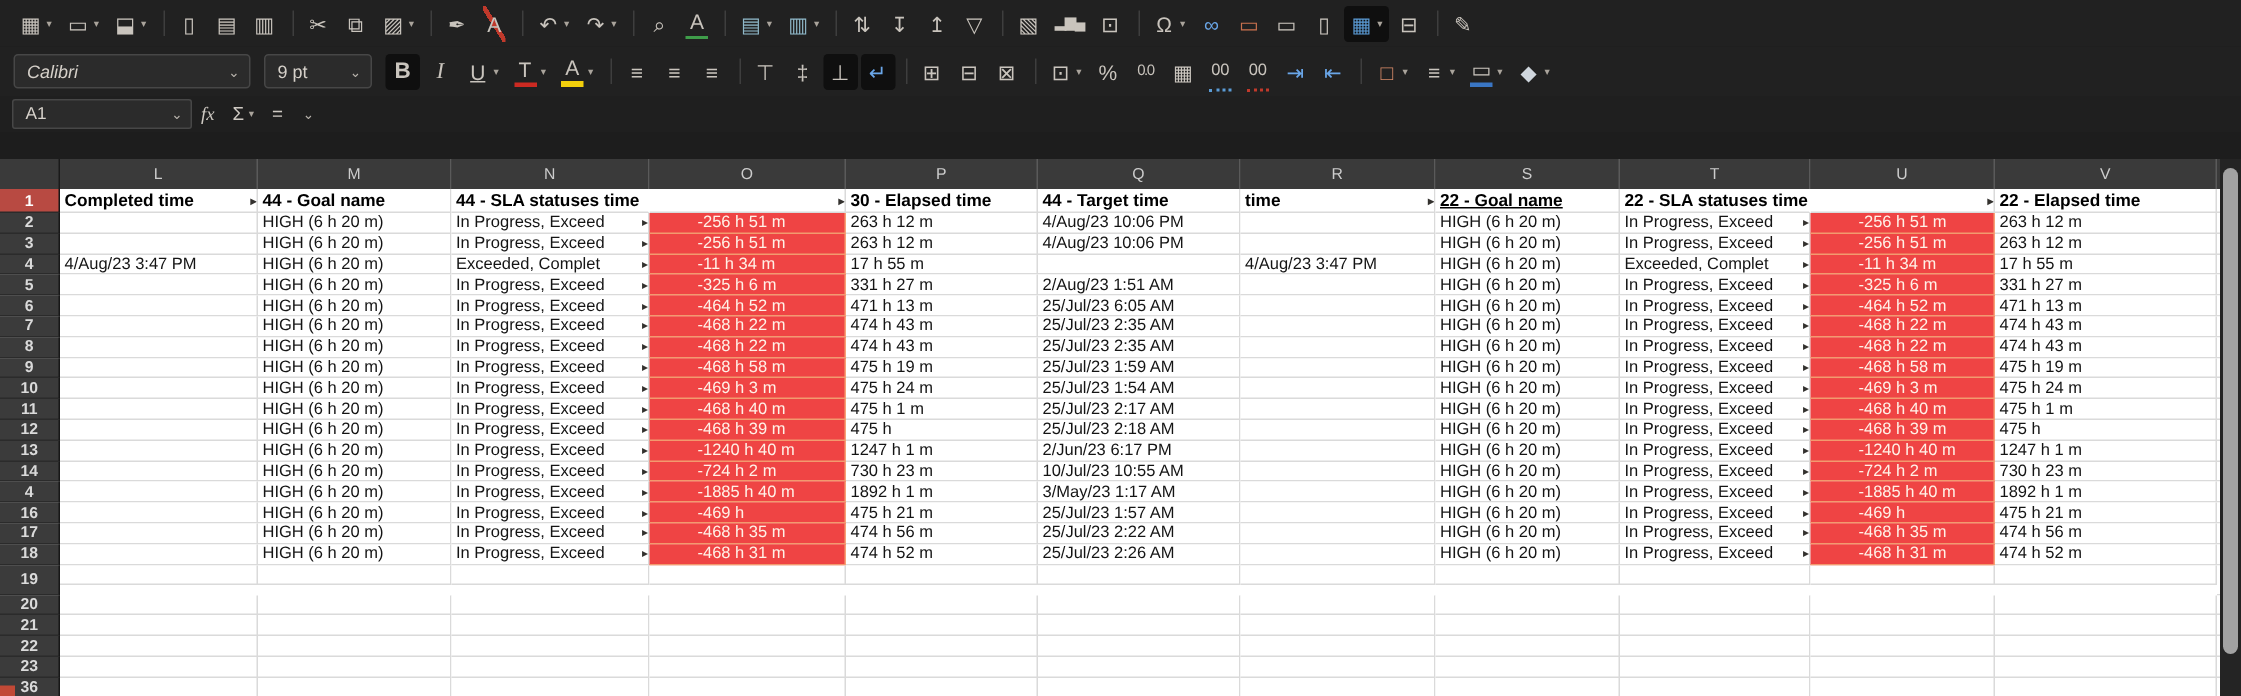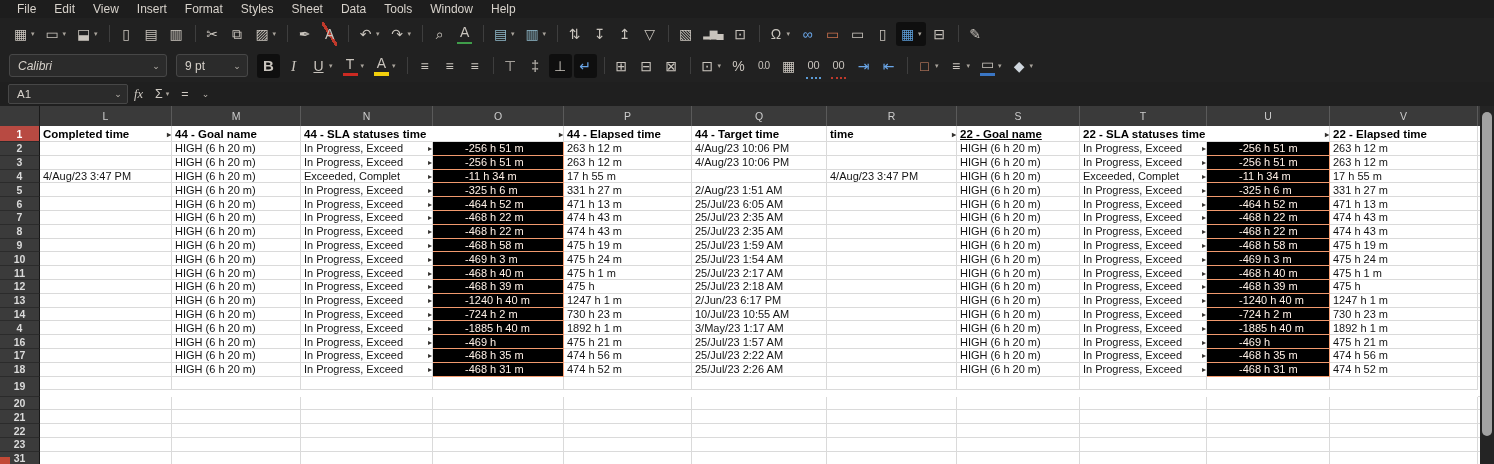--- a/index.html
+++ b/index.html
@@ -59,46 +59,33 @@
            display:flex; align-items:center; justify-content:center; background:#3a3a3a; }
   .grow { display:flex; }
   .rh { width:40px; flex:none; background:#3b3b3b; color:#dadada; font-size:10.5px; font-weight:bold;
         display:flex; align-items:center; justify-content:center;
         border-bottom:1px solid #2b2b2b; border-right:1px solid #171717; }
   .rh.sel { background:#b84a42; color:#ffffff; }
   .cell { flex:none; border-right:1px solid #dadada; border-bottom:1px solid #dadada;
           font-size:11px; color:#141414; padding-left:3px; white-space:nowrap; overflow:hidden;
           position:relative; display:flex; align-items:center; background:#fff; }
   .cell.hdr { font-weight:bold; font-size:11.5px; color:#000; }
-  .cell.orange { background:#000000; color:#fff1e7; border-right-color:#f8a276; border-bottom-color:#f29a6e;padding-left:32px; }
+  .cell.orange { background:#ef4444; color:#fff1e7; border-right-color:#f8a276; border-bottom-color:#f29a6e;padding-left:32px; }
   .cell.spill { overflow:visible; z-index:2; border-right-color:transparent; }
   .mark { position:absolute; right:0; top:50%; transform:translateY(-50%); font-size:8px; color:#33312e; z-index:3; }
   .sliver { flex:none; width:2px; border-bottom:1px solid #dadada; background:#fff; }
 
   .vscroll { position:absolute; right:0; top:106px; width:14px; height:358px; background:#242424; }
   .vthumb { position:absolute; left:2px; width:10px; top:6px; height:324px; background:#a2a2a2; border-radius:5px; }
   .blr { position:absolute; left:0; bottom:0; width:10px; height:7px; background:#c24936; }
 </style>
 </head>
 <body>
 
 <div class="app">
-  <div class="menubar" id="menubar">
-      <span class="menu-item">File</span>
-      <span class="menu-item">Edit</span>
-      <span class="menu-item">View</span>
-      <span class="menu-item">Insert</span>
-      <span class="menu-item">Format</span>
-      <span class="menu-item">Styles</span>
-      <span class="menu-item">Sheet</span>
-      <span class="menu-item">Data</span>
-      <span class="menu-item">Tools</span>
-      <span class="menu-item">Window</span>
-      <span class="menu-item">Help</span>
-    </div>
 
   <div class="toolbar" id="toolbar1">
       <span class="tbtn">
         <span class="g">▦</span>
         <span class="caret">▾</span>
       </span>
       <span class="tbtn">
         <span class="g">▭</span>
         <span class="caret">▾</span>
       </span>
@@ -358,21 +345,21 @@
           <span class="t">44 - Goal name</span>
         </div>
         <div class="cell hdr spill" style="width: 132px; height: 16px;">
           <span class="t">44 - SLA statuses time</span>
         </div>
         <div class="cell hdr" style="width: 131px; height: 16px;">
           <span class="t"></span>
           <span class="mark">▸</span>
         </div>
         <div class="cell hdr" style="width: 128px; height: 16px;">
-          <span class="t">44 - Elapsed time</span>
+          <span class="t">30 - Elapsed time</span>
         </div>
         <div class="cell hdr" style="width: 135px; height: 16px;">
           <span class="t">44 - Target time</span>
         </div>
         <div class="cell hdr" style="width: 130px; height: 16px;">
           <span class="t">time</span>
           <span class="mark">▸</span>
         </div>
         <div class="cell hdr" style="width: 123px; height: 16px; text-decoration: underline;">
           <span class="t">22 - Goal name</span>
@@ -1231,21 +1218,21 @@
         </div>
         <div class="cell" style="width: 123px; height: 13.8px;">
           <span class="t"></span>
         </div>
         <div class="cell" style="width: 148px; height: 13.8px;">
           <span class="t"></span>
         </div>
         <div class="sliver"></div>
       </div>
       <div class="grow" style="height: 13.8px;">
-        <div class="rh">31</div>
+        <div class="rh">36</div>
         <div class="cell" style="width: 132px; height: 13.8px;">
           <span class="t"></span>
         </div>
         <div class="cell" style="width: 129px; height: 13.8px;">
           <span class="t"></span>
         </div>
         <div class="cell" style="width: 132px; height: 13.8px;">
           <span class="t"></span>
         </div>
         <div class="cell" style="width: 131px; height: 13.8px;">

